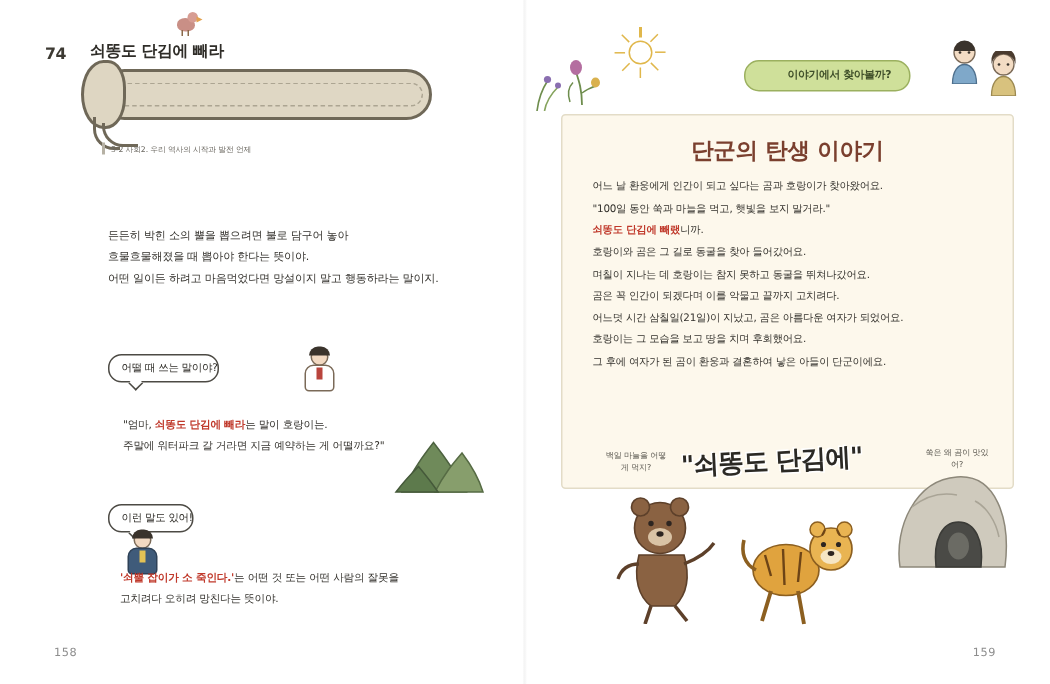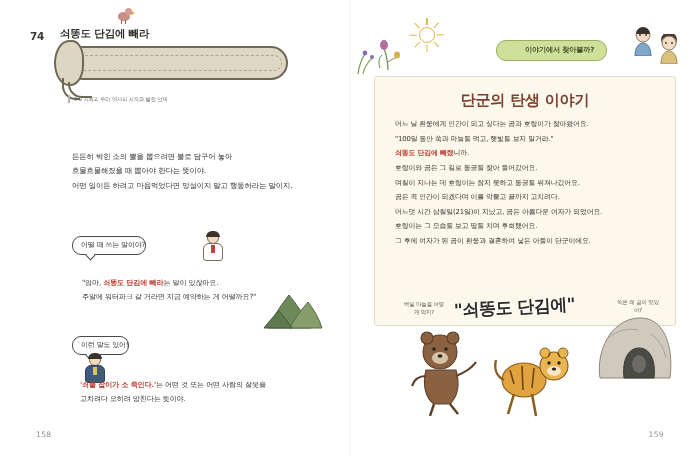--- a/index.html
+++ b/index.html
@@ -438,21 +438,21 @@
 
     <div class="person person-teacher">
       <div class="p-head"></div>
       <div class="p-hair"></div>
       <div class="p-body"></div>
       <div class="p-tie"></div>
     </div>
 
     <div class="quote quote-1">
       <div>
-        <span>"엄마, </span><span class="hl-red-b">쇠똥도 단김에 빼라</span><span>는 말이 있잖아요.</span>
+        <span>"엄마, </span><span class="hl-red-b">쇠똥도 단김에 빼라</span><span>는 말이 호랑이는.</span>
       </div>
       <div>주말에 워터파크 갈 거라면 지금 예약하는 게 어떨까요?"</div>
     </div>
 
     <div class="mountain">
       <svg width="62" height="44" viewBox="0 0 62 44">
         <path d="M6 42 C14 26 20 18 27 9 C34 18 41 27 49 42 Z" fill="#6f8a5a" stroke="#4d6240" stroke-width="1"></path>
         <path d="M28 42 C34 30 40 23 46 16 C52 24 57 32 60 42 Z" fill="#879e6c" stroke="#566b44" stroke-width="1"></path>
         <path d="M2 42 C8 34 12 30 17 25 C22 31 26 36 30 42 Z" fill="#5d7a4c" stroke="#45593a" stroke-width="1"></path>
       </svg>

